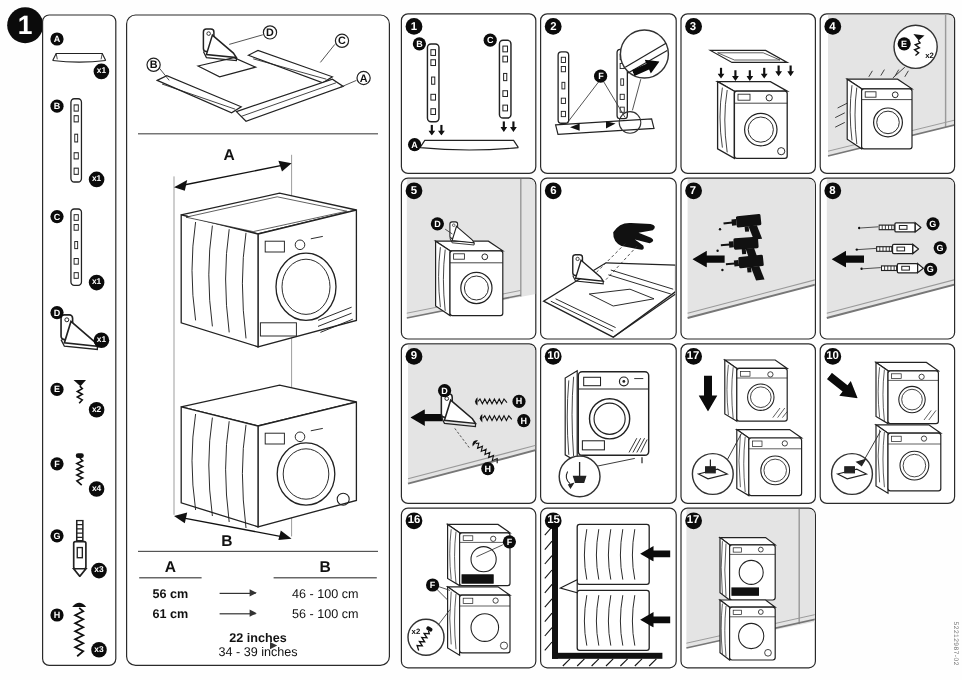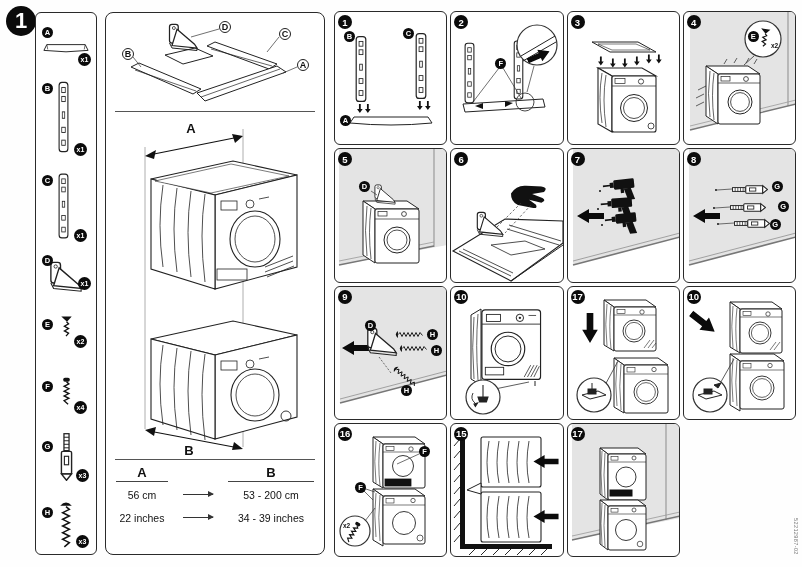--- a/index.html
+++ b/index.html
@@ -30,22 +30,22 @@
   .emptycell{border:none;}
   
   .hr{position:absolute;left:9px;right:9px;height:0;border-top:1.6px solid #555;}
   
   .sztab{position:absolute;left:10px;top:452px;width:198px;font-size:10.5px;}
   .szhead{display:flex;font-weight:bold;font-size:13px;margin-bottom:4px;}
   .szhead .ha{width:52px;text-align:center;border-bottom:1.4px solid #444;padding-bottom:1px;}
   .szhead .sp{width:60px;}
   .szhead .hb{flex:1;text-align:center;border-bottom:1.4px solid #444;padding-bottom:1px;}
   .szrow{display:flex;align-items:center;height:17px;}
-  .szrow.gap{margin-top:6px;}
-  .szrow .a{width:52px;text-align:center;}
+  .szrow.gap{margin-top:6px;flex-direction:column;}
+  .szrow .a{width:52px;text-align:center;font-weight:bold;}
   .szrow .b{flex:1;text-align:center;}
   .arr{width:30px;height:1.2px;background:#333;position:relative;margin:0 15px;}
   .arr:after{content:"";position:absolute;right:-1px;top:-3.2px;border-left:6px solid #333;
              border-top:3.7px solid transparent;border-bottom:3.7px solid transparent;}
   .doccode{position:absolute;right:3px;bottom:12px;writing-mode:vertical-rl;font-size:5.5px;color:#777;letter-spacing:.4px;}
 </style>
 </head>
 <body>
 
 <svg width="0" height="0" style="position:absolute">
@@ -328,21 +328,26 @@
 
     <div class="sztab">
       <div class="szhead">
         <span class="ha">A</span>
         <span class="sp"></span>
         <span class="hb">B</span>
       </div>
       <div class="szrow">
         <span class="a">56 cm</span>
         <span class="arr"></span>
-        <span class="b">53 - 200 cm</span>
+        <span class="b">46 - 100 cm</span>
+      </div>
+      <div class="szrow">
+        <span class="a">61 cm</span>
+        <span class="arr"></span>
+        <span class="b">56 - 100 cm</span>
       </div>
       <div class="szrow gap">
         <span class="a">22 inches</span>
         <span class="arr"></span>
         <span class="b">34 - 39 inches</span>
       </div>
     </div>
   </div>
 
   <div class="steps">

